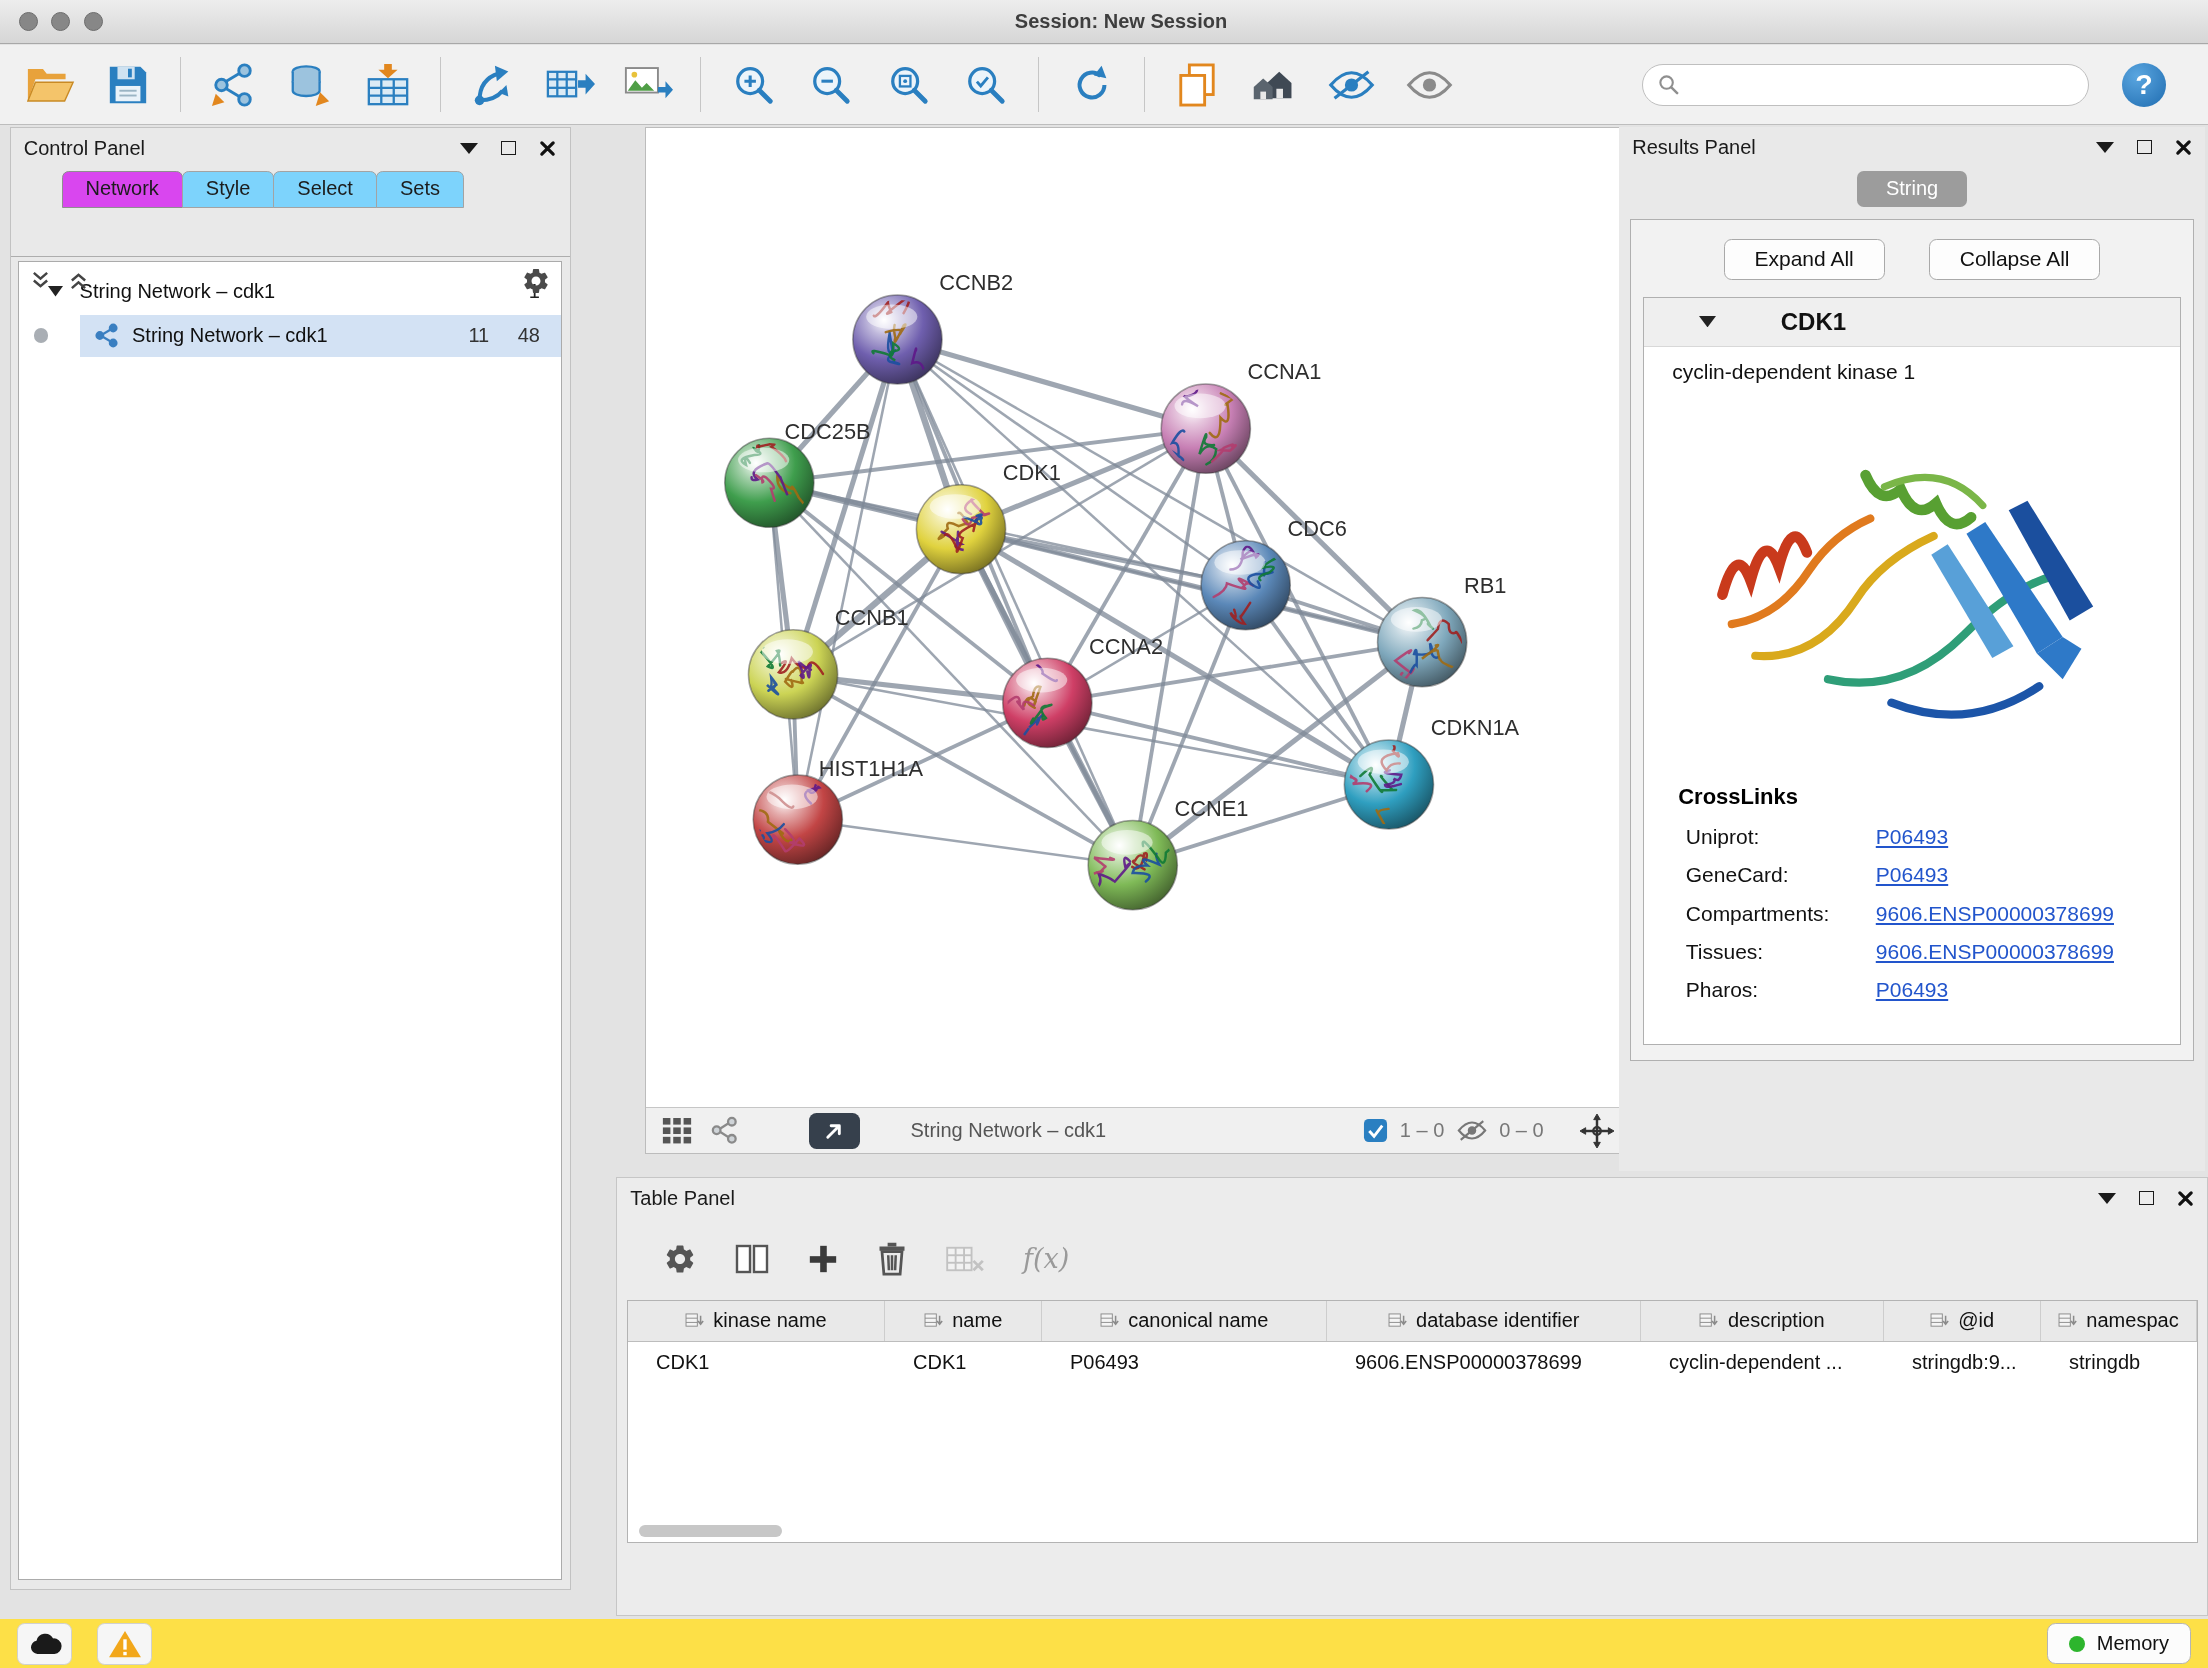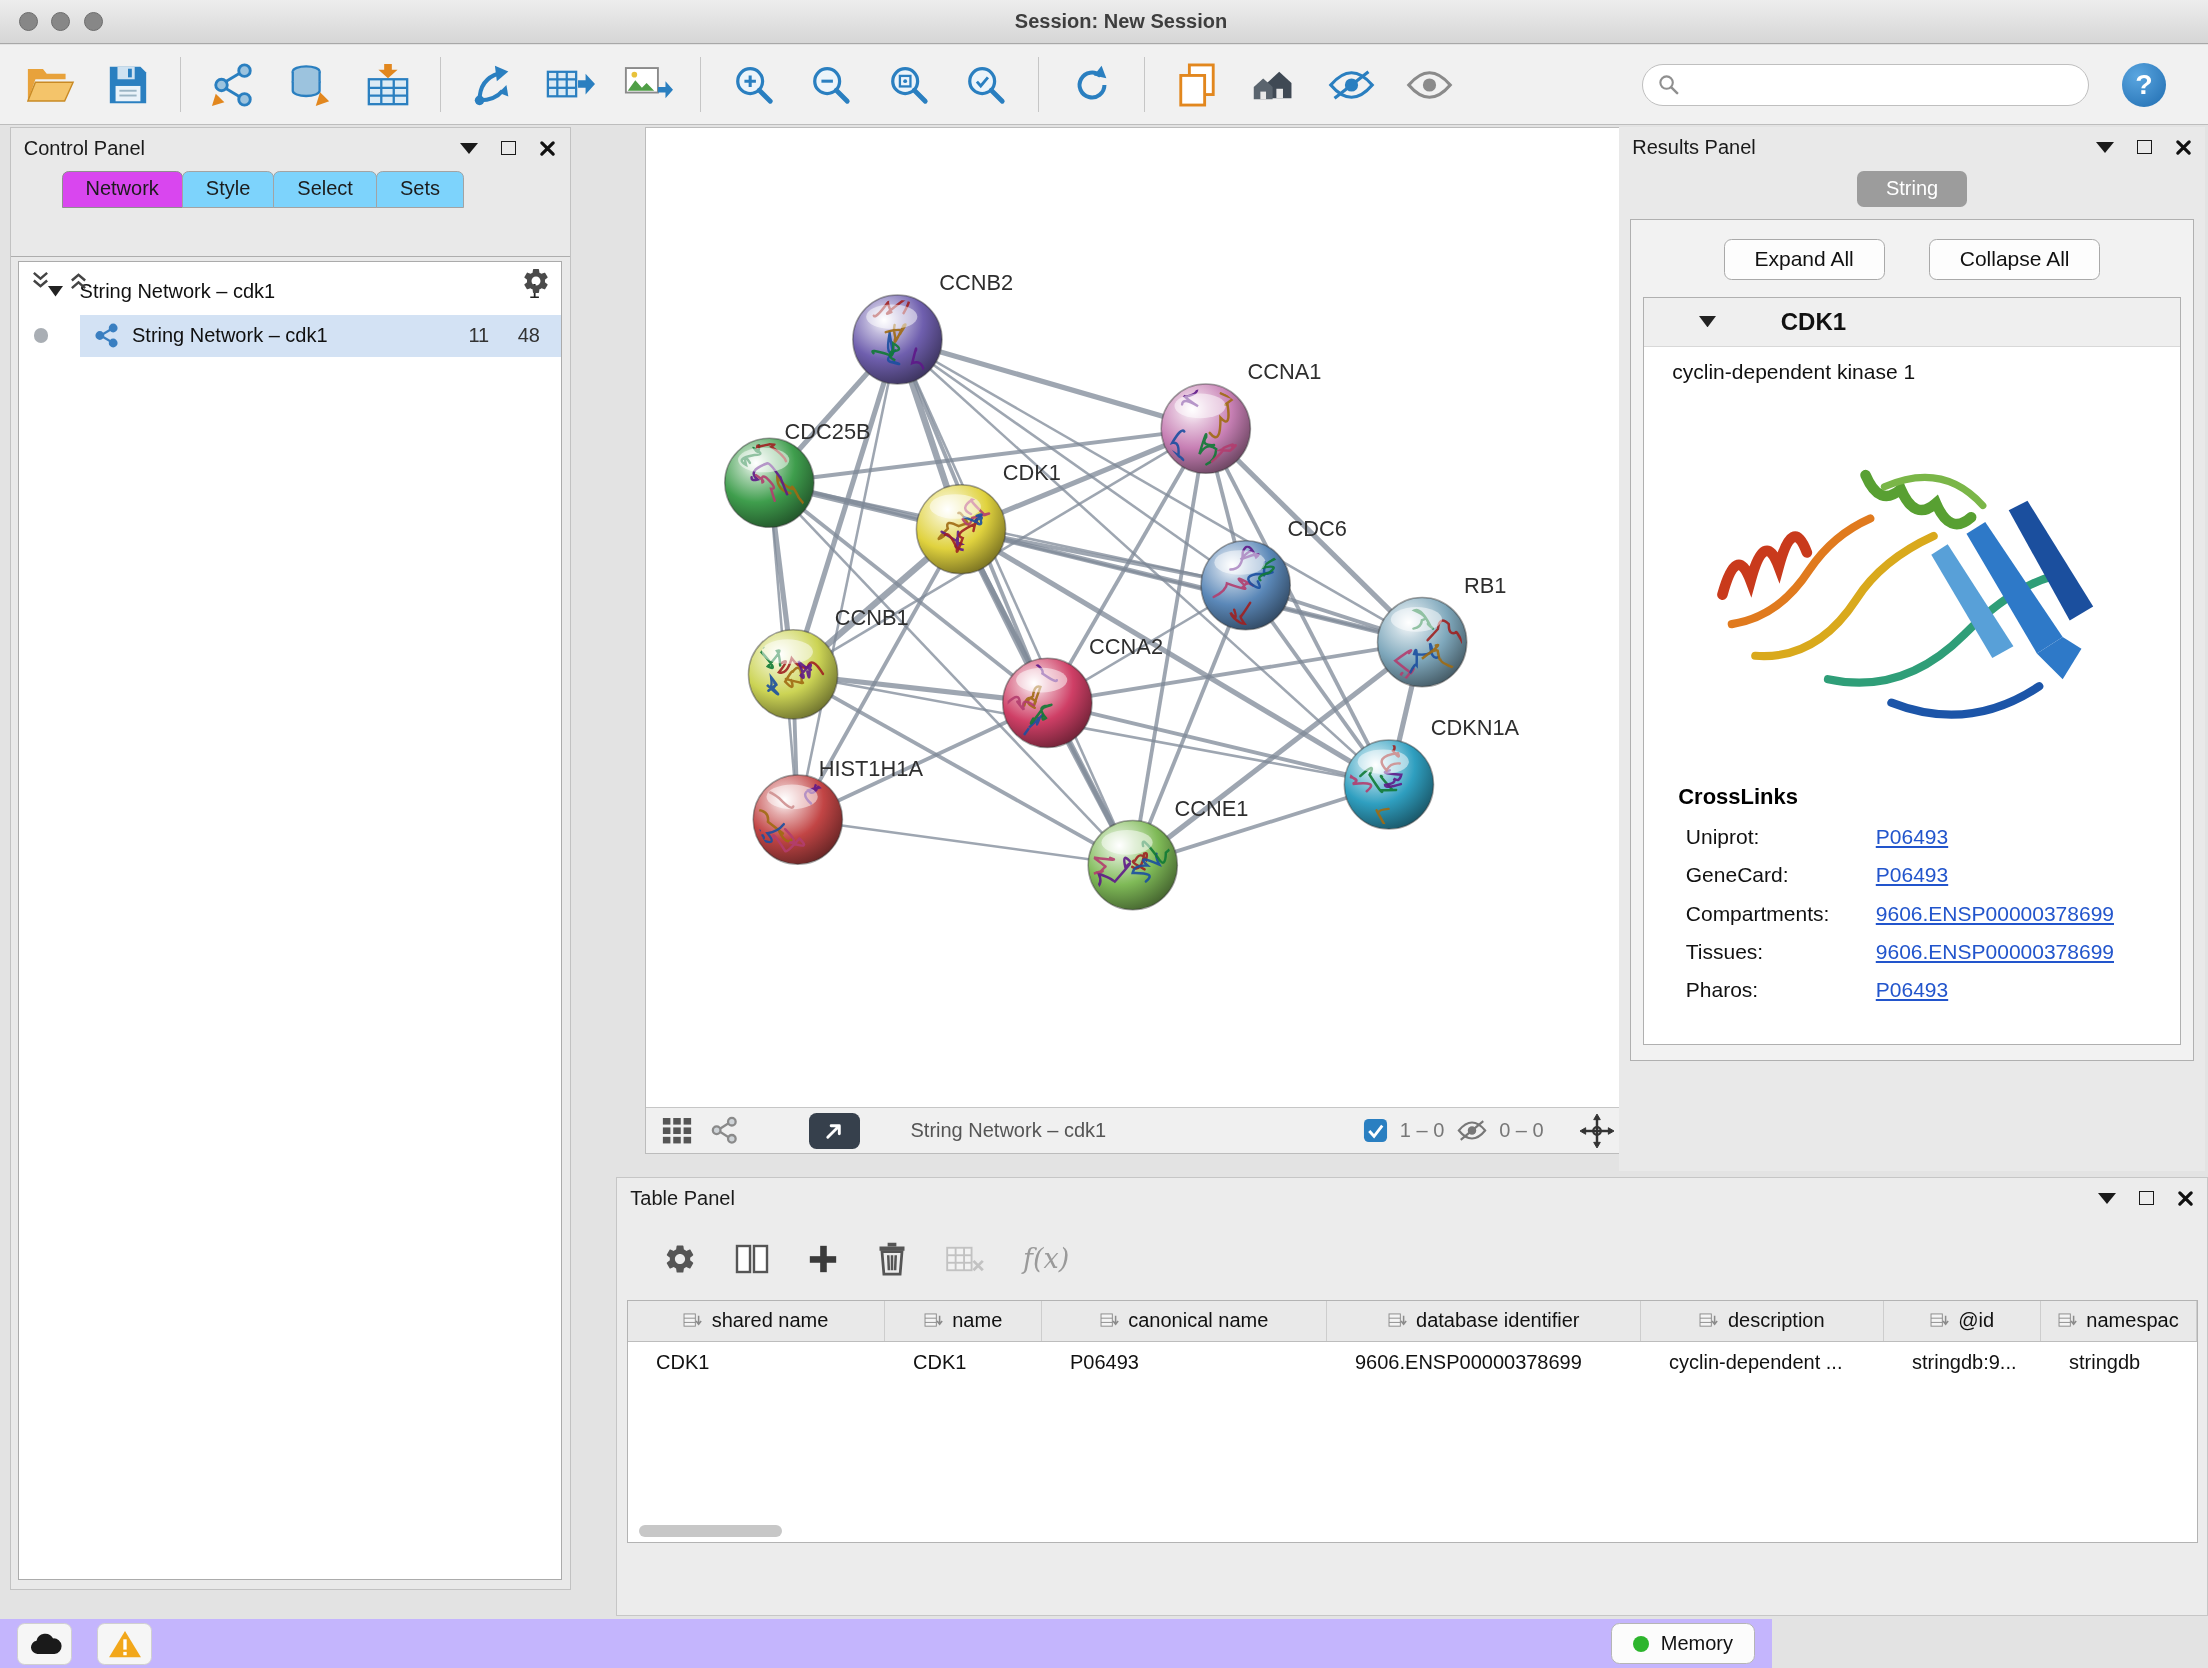--- a/index.html
+++ b/index.html
@@ -92,21 +92,21 @@
 .node-table th{height:40px;background:#e9e9e9;border-right:1px solid #cdcdcd;border-bottom:1px solid #bdbdbd;
   font-weight:normal;font-size:20px;color:#111;overflow:hidden;white-space:nowrap;}
 .th-inner{display:flex;align-items:center;justify-content:center;gap:9.5px;}
 .node-table td{height:42px;padding-left:28.5px;font-size:20px;color:#111;overflow:hidden;white-space:nowrap;}
 .hscroll{position:absolute;left:11.4px;bottom:4.8px;width:143px;height:12.4px;border-radius:6.7px;background:#c7c7c7;}
 .tp-tabs{position:absolute;left:0;right:0;bottom:9.5px;display:flex;justify-content:center;}
 .tp-tab{padding:7.6px 27px;border:1px solid #9f9f9f;background:#fbfbfb;font-size:21px;margin-left:-1px;color:#111;}
 .tp-tab.selected{background:#8a8a8a;color:#fff;border-color:#7a7a7a;}
 
 
-.statusbar{position:absolute;left:0;top:1619px;width:1772px;height:49px;background:#c4b5fd;
+.statusbar{position:absolute;left:0;top:1619px;width:2208px;height:49px;background:#fde047;
   display:flex;align-items:center;padding:0 17px;gap:25px;text-align:right;}
 .sb-btn{width:55px;height:42px;border:1px solid #d0d0d0;border-radius:7.6px;background:#f6f6f6;
   display:flex;align-items:center;justify-content:center;}
 .memory-btn{margin-left:auto;display:flex;align-items:center;gap:11.4px;border:1px solid #b5b5b5;border-radius:8.6px;
   background:#fcfcfc;padding:7.6px 21px;font-size:20px;color:#111;}
 .mem-dot{width:16px;height:16px;border-radius:50%;background:#2db52d;}
 </style>
 </head>
 <body>
 
@@ -783,21 +783,21 @@
         <thead>
           <tr>
             <th>
                 <span class="th-inner">
                   <svg width="19" height="16" viewBox="0 0 20 17">
                     <rect x="1" y="1" width="12" height="13" fill="#f4f4f4" stroke="#8a8a8a"></rect>
                     <line x1="1" y1="5.5" x2="13" y2="5.5" stroke="#8a8a8a"></line>
                     <line x1="1" y1="10" x2="13" y2="10" stroke="#8a8a8a"></line>
                     <path d="M16.5 3v8M13.8 8.5l2.7 3.5 2.7-3.5" fill="none" stroke="#8a8a8a" stroke-width="1.6"></path>
                   </svg>
-                  <span>shared name</span>
+                  <span>kinase name</span>
                 </span>
               </th>
             <th>
                 <span class="th-inner">
                   <svg width="19" height="16" viewBox="0 0 20 17">
                     <rect x="1" y="1" width="12" height="13" fill="#f4f4f4" stroke="#8a8a8a"></rect>
                     <line x1="1" y1="5.5" x2="13" y2="5.5" stroke="#8a8a8a"></line>
                     <line x1="1" y1="10" x2="13" y2="10" stroke="#8a8a8a"></line>
                     <path d="M16.5 3v8M13.8 8.5l2.7 3.5 2.7-3.5" fill="none" stroke="#8a8a8a" stroke-width="1.6"></path>
                   </svg>

